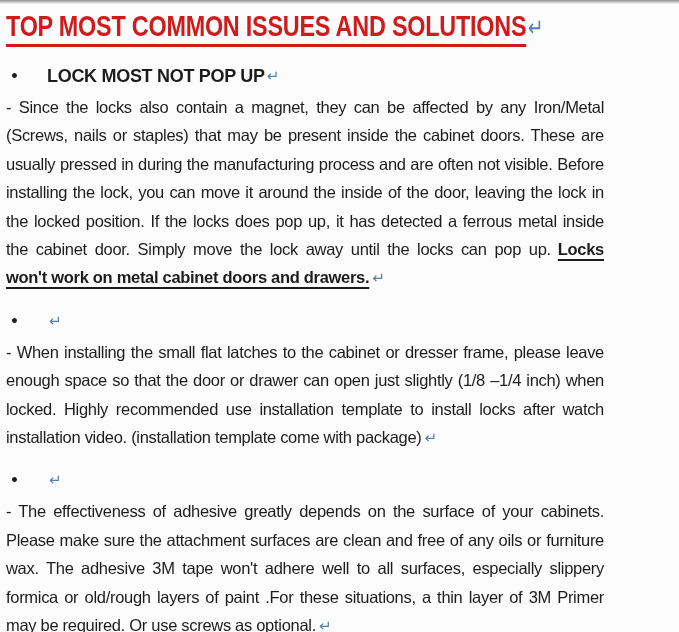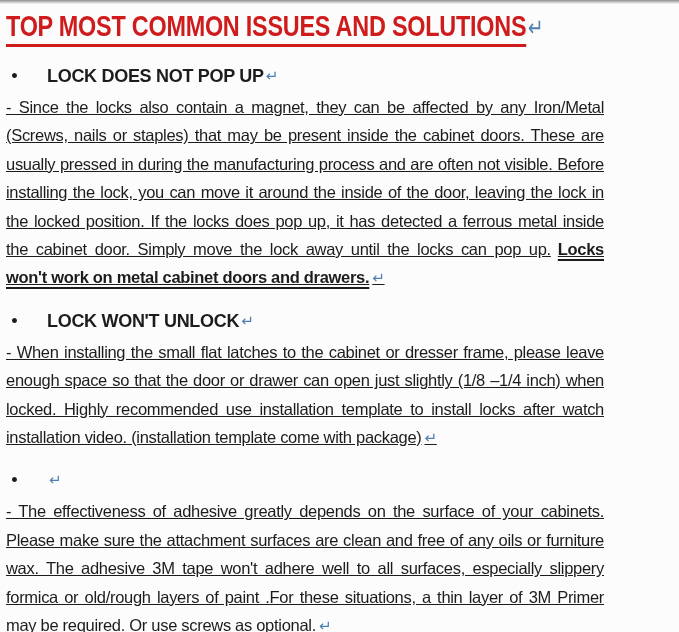--- a/index.html
+++ b/index.html
@@ -62,21 +62,20 @@
   }
   .heading-return { font-size: 15px; margin-left: 2px; font-weight: normal; }
 
   
   .body-text {
     margin: 0 0 16px 0;
     font-size: 16.5px;
     line-height: 28.4px;
     letter-spacing: -0.3px;
     text-align: justify;
-    text-decoration: underline;
   }
   .body-text:last-child { margin-bottom: 0; }
   .bold-underline {
     font-weight: bold;
     text-decoration: underline;
     text-decoration-thickness: 2px;
     text-underline-offset: 4px;
     margin-left: 7px;
   }
   .para-return { font-size: 15px; margin-left: 3px; }
@@ -87,28 +86,27 @@
 <div class="top-edge"></div>
 
 <div class="page">
 
   <h1 class="title-row">
     <span class="title-scale"><span class="title-text">TOP MOST COMMON ISSUES AND SOLUTIONS</span><span class="return-mark title-return">↵</span></span>
   </h1>
 
   <div class="bullet-row">
     <span class="bullet">•</span>
-      <span class="heading-text">LOCK DOES NOT POP UP</span>
+      <span class="heading-text">LOCK MOST NOT POP UP</span>
       <span class="return-mark heading-return">↵</span>
   </div>
   <p class="body-text"><span>- Since the locks also contain a magnet, they can be affected by any Iron/Metal (Screws, nails or staples) that may be present inside the cabinet doors. These are usually pressed in during the manufacturing process and are often not visible. Before installing the lock, you can move it around the inside of the door, leaving the lock in the locked position. If the locks does pop up, it has detected a ferrous metal inside the cabinet door. Simply move the lock away until the locks can pop up.</span><span class="bold-underline">Locks won't work on metal cabinet doors and drawers.</span><span class="return-mark para-return">↵</span></p>
 
   <div class="bullet-row">
     <span class="bullet">•</span>
-      <span class="heading-text">LOCK WON'T UNLOCK</span>
       <span class="return-mark heading-return">↵</span>
   </div>
   <p class="body-text"><span>- When installing the small flat latches to the cabinet or dresser frame, please leave enough space so that the door or drawer can open just slightly (1/8 –1/4 inch) when locked. Highly recommended use installation template to install locks after watch installation video. (installation template come with package)</span><span class="return-mark para-return">↵</span></p>
 
   <div class="bullet-row">
     <span class="bullet">•</span>
       <span class="return-mark heading-return">↵</span>
   </div>
   <p class="body-text"><span>- The effectiveness of adhesive greatly depends on the surface of your cabinets. Please make sure the attachment surfaces are clean and free of any oils or furniture wax. The adhesive 3M tape won't adhere well to all surfaces, especially slippery formica or old/rough layers of paint .For these situations, a thin layer of 3M Primer may be required. Or use screws as optional.</span><span class="return-mark para-return">↵</span></p>
 

